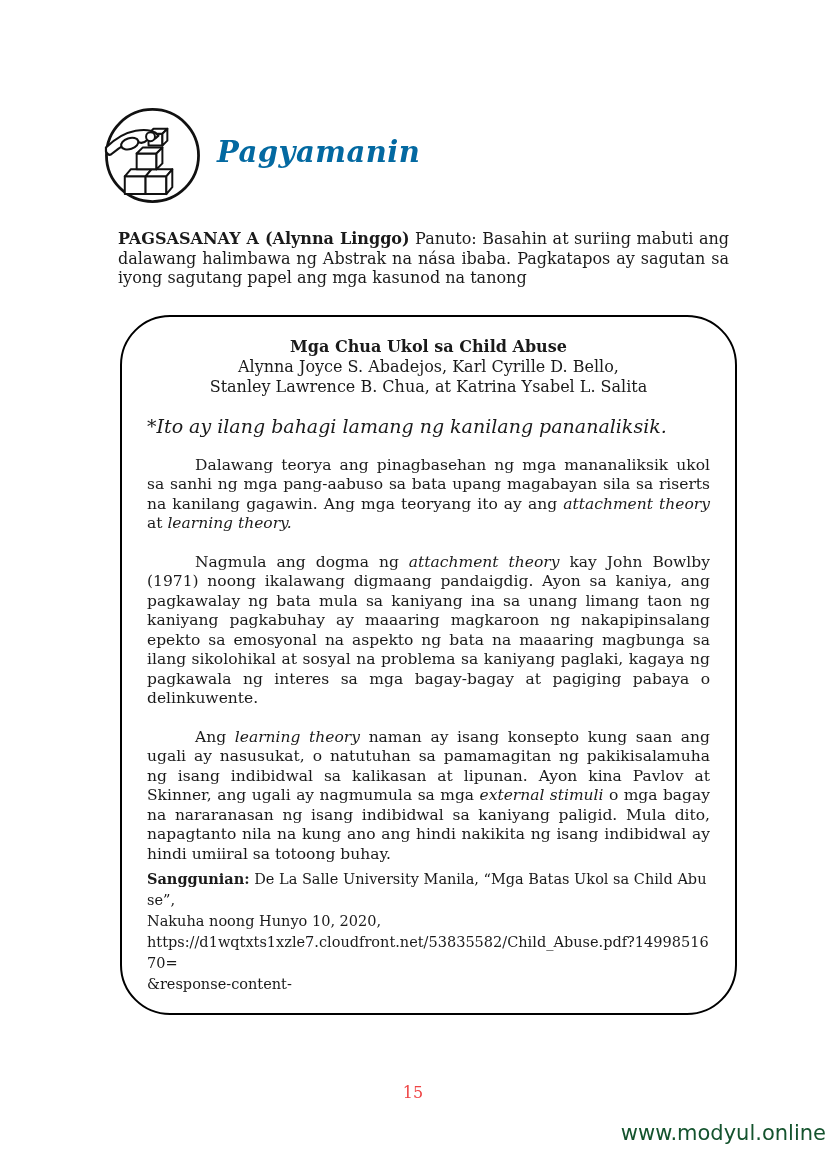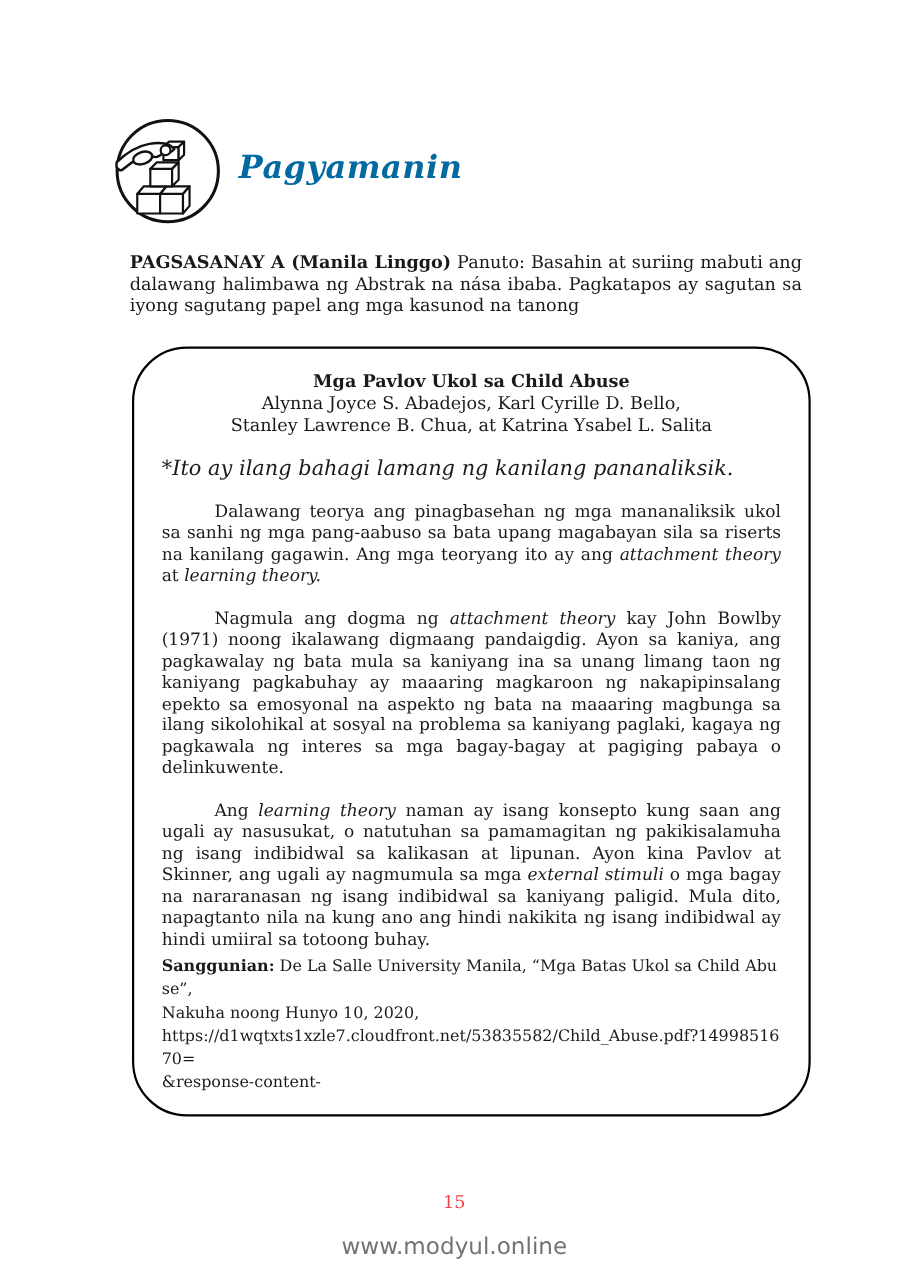--- a/index.html
+++ b/index.html
@@ -45,23 +45,23 @@
   .italic-term { font-style: italic; }
   .reference { margin-top: 4px; font-size: 14.5px; line-height: 21px; word-break: break-all; }
   .reference .lbl { font-weight: 700; }
 
   .page-number {
     position: absolute; left: 0; top: 1083px; width: 100%;
     text-align: center; font-size: 16px; color: #ef4444;
   }
   .watermark {
     position: absolute; left: 0; top: 1121px; width: 100%;
-    text-align: center;
+    text-align: right;
     font-family: "DejaVu Sans", "Liberation Sans", sans-serif;
-    font-size: 21px; color: #737373;
+    font-size: 21px; color: #14532d;
   }
 </style>
 </head>
 <body>
 
 <div>
 
   <div class="icon-wrap">
     <svg viewBox="0 0 100 100" aria-hidden="true">
       <circle cx="50" cy="50" r="46.5" fill="#ffffff" stroke="#111" stroke-width="2.8"></circle>
@@ -83,25 +83,25 @@
       </g>
 
       <path d="M3,42 C12,33 22,27 33,25 C42,23.5 49,24.5 53,27 L56,30 C52,34 48,35 45,34 C42,37 38,38 35,36 C31,39 27,39 25,37 C20,40 14,44 8,49 C6,50 4,48 3,46 Z" fill="#ffffff" stroke="#111" stroke-width="2.2" stroke-linejoin="round"></path>
       <ellipse cx="27" cy="38" rx="9" ry="5.5" transform="rotate(-18 27 38)" fill="#ffffff" stroke="#111" stroke-width="2.2"></ellipse>
       <circle cx="48" cy="31" r="4.5" fill="#ffffff" stroke="#111" stroke-width="2"></circle>
     </svg>
   </div>
 
   <h1 class="page-title">Pagyamanin</h1>
 
-  <p class="instructions"><span class="bold-label">PAGSASANAY A (Manila Linggo)</span><span> Panuto: Basahin at suriing mabuti ang dalawang halimbawa ng Abstrak na nása ibaba. Pagkatapos ay sagutan sa iyong sagutang papel ang mga kasunod na tanong</span></p>
+  <p class="instructions"><span class="bold-label">PAGSASANAY A (Alynna Linggo)</span><span> Panuto: Basahin at suriing mabuti ang dalawang halimbawa ng Abstrak na nása ibaba. Pagkatapos ay sagutan sa iyong sagutang papel ang mga kasunod na tanong</span></p>
 
   <div class="abstract-box">
 
-    <h2 class="abstract-title">Mga Pavlov Ukol sa Child Abuse</h2>
+    <h2 class="abstract-title">Mga Chua Ukol sa Child Abuse</h2>
 
     <div class="abstract-authors">
       <div>Alynna Joyce S. Abadejos, Karl Cyrille D. Bello,</div>
       <div>Stanley Lawrence B. Chua, at Katrina Ysabel L. Salita</div>
     </div>
 
     <p class="abstract-note">*Ito ay ilang bahagi lamang ng kanilang pananaliksik.</p>
 
     <p class="abstract-par"><span>Dalawang teorya ang pinagbasehan ng mga mananaliksik ukol sa sanhi ng mga pang-aabuso sa bata upang magabayan sila sa riserts na kanilang gagawin. Ang mga teoryang ito ay ang </span><span class="italic-term">attachment theory</span><span> at </span><span class="italic-term">learning theory.</span></p>
 

